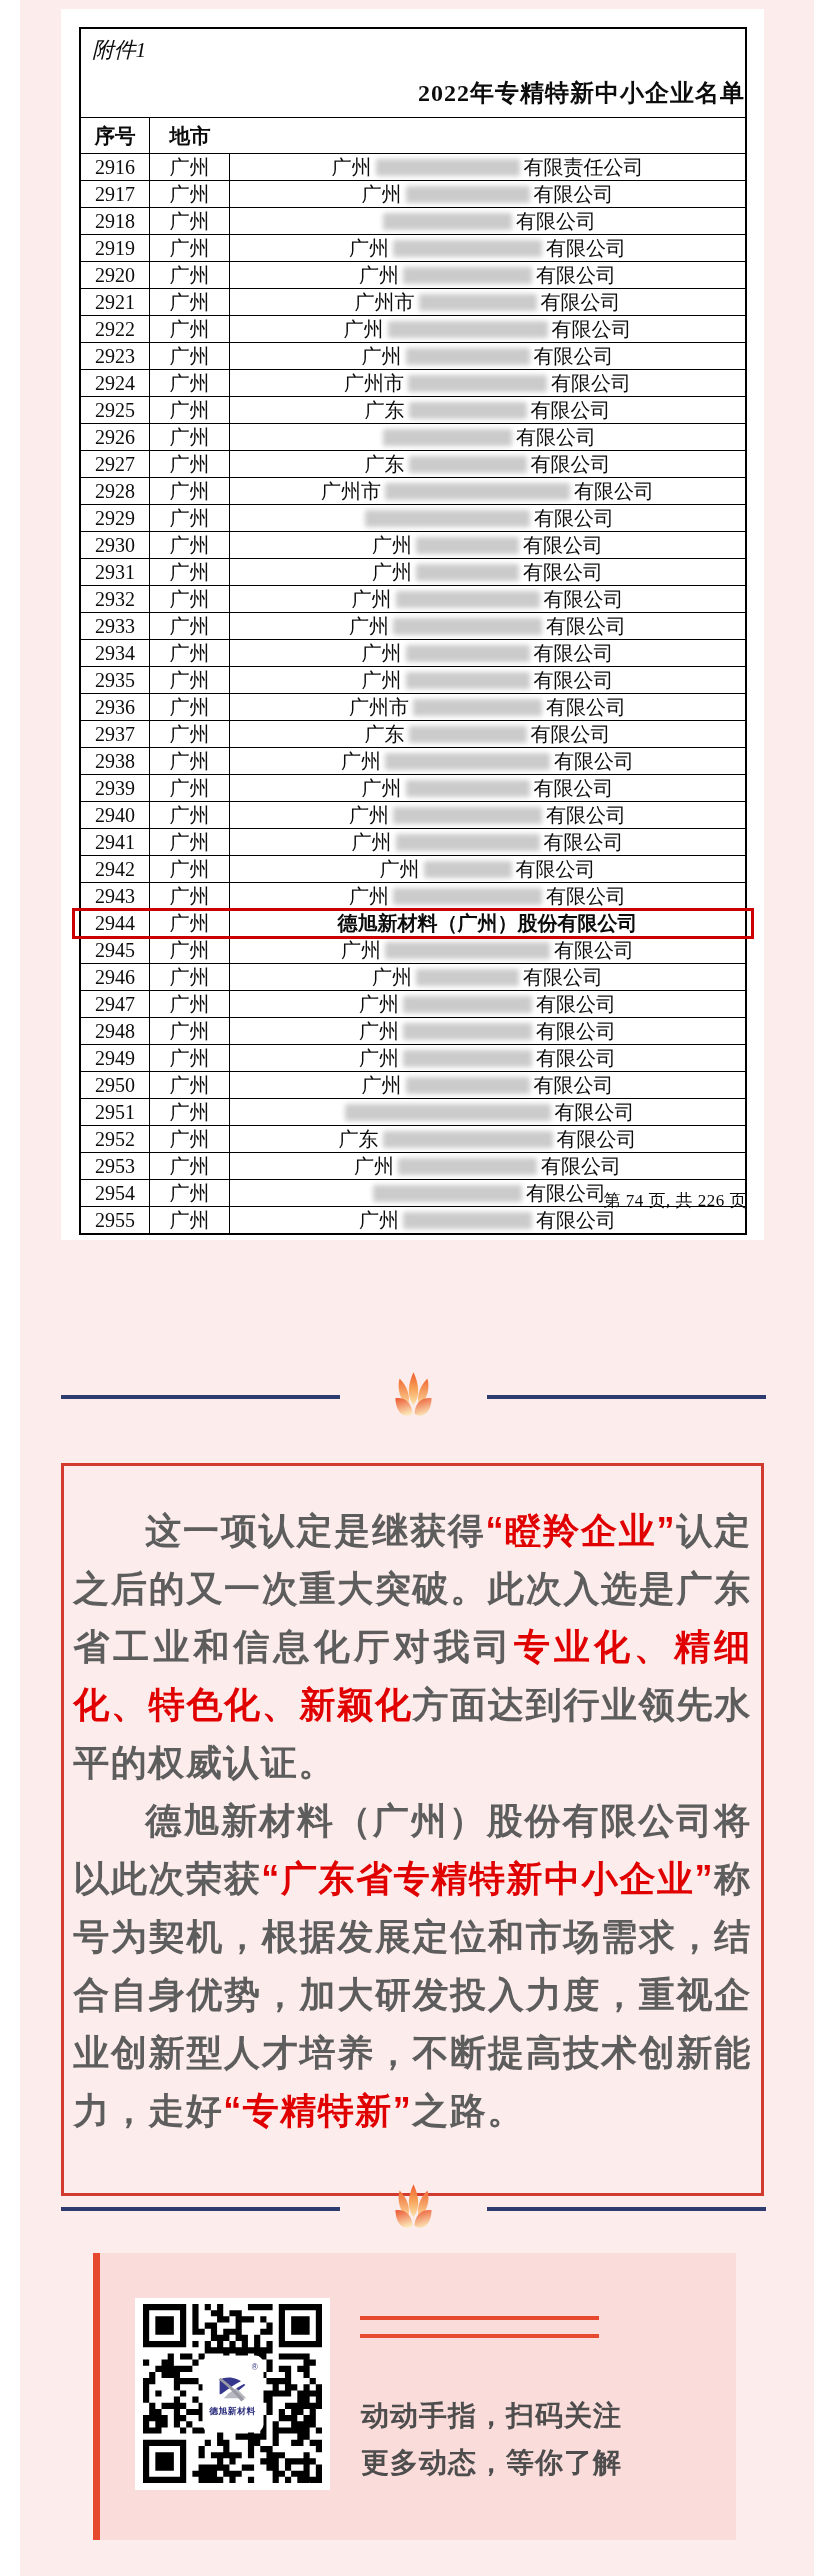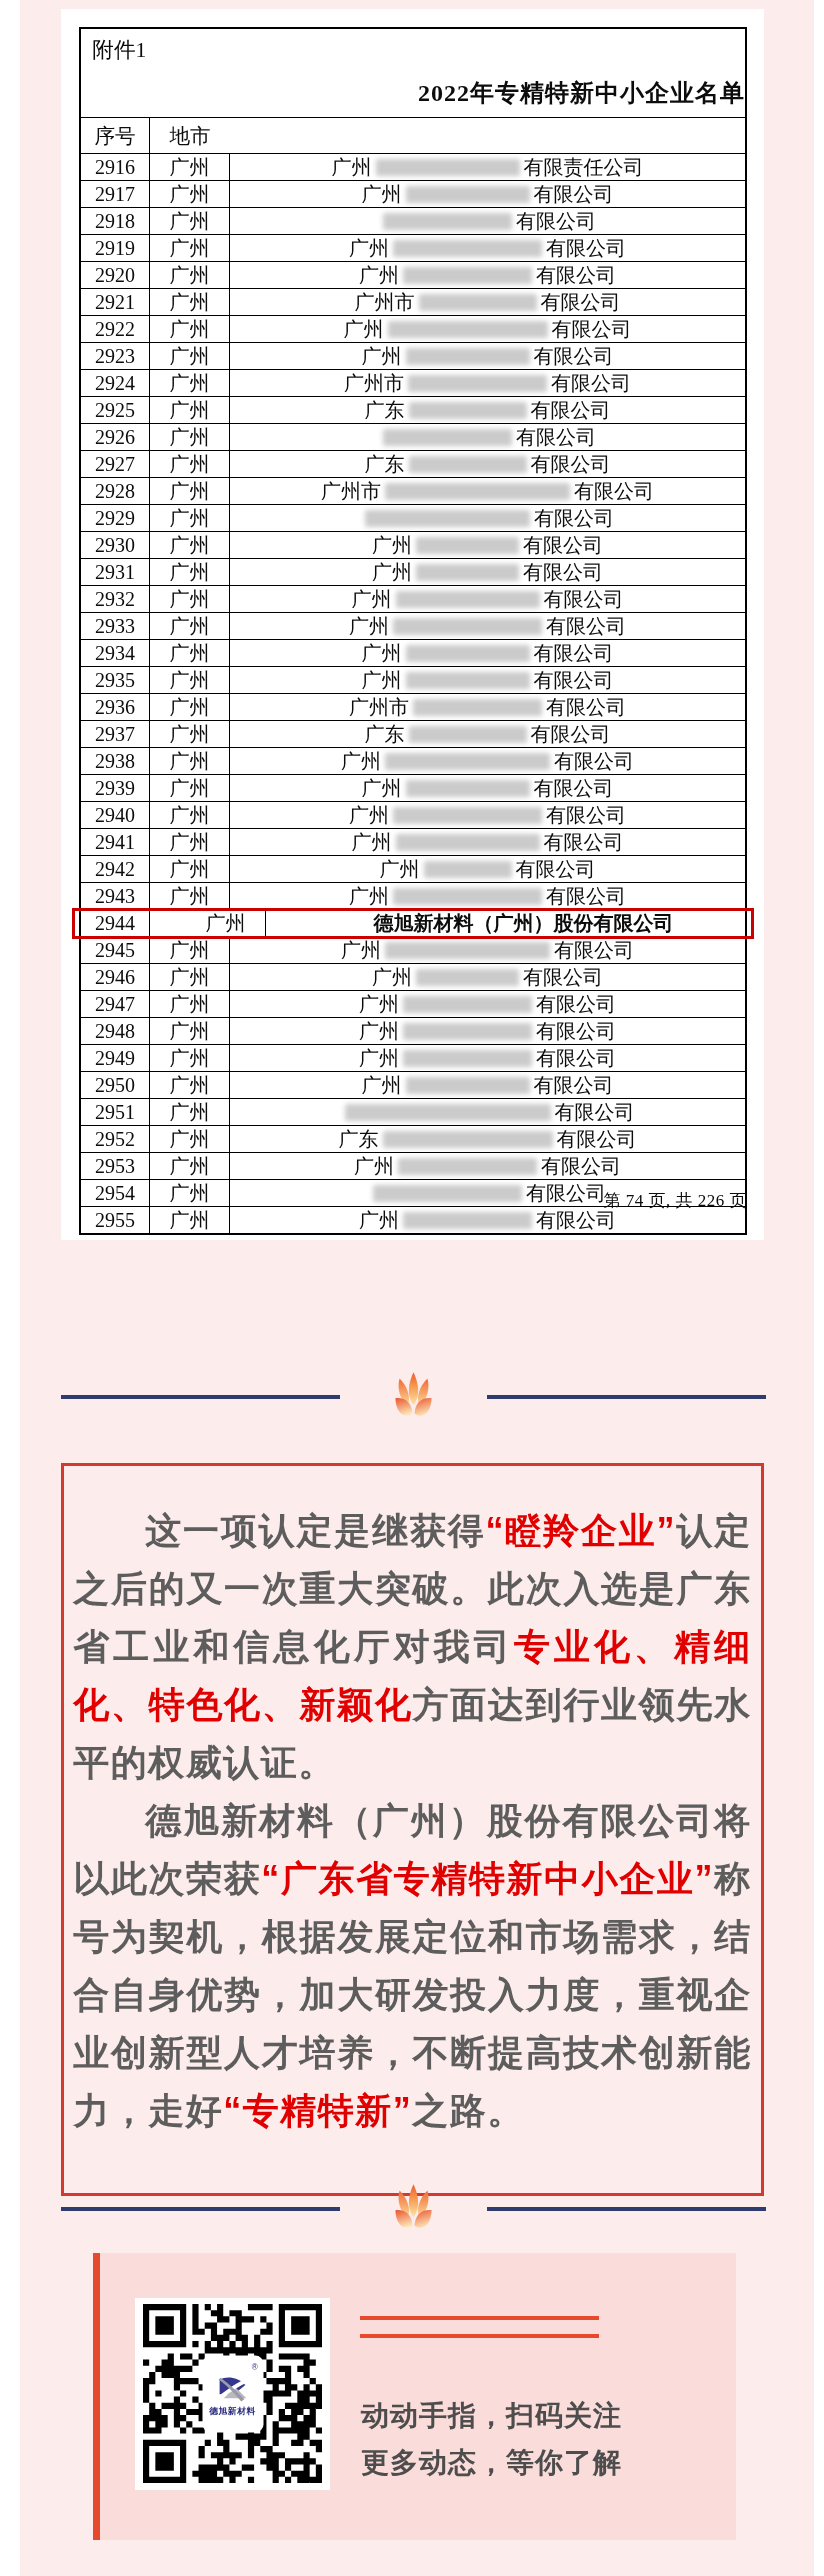--- a/index.html
+++ b/index.html
@@ -16,41 +16,41 @@
   .card{
     position:absolute;left:41px;top:9.3px;width:703px;height:1231px;
     background:#ffffff;
     font-family:"Liberation Serif","DejaVu Serif",serif;color:#0c0c0c;
   }
   .table-outer{
     position:absolute;left:18px;top:18px;width:668px;
     border:2.1px solid #000;box-sizing:border-box;background:#fff;
   }
   .caption-block{position:relative;height:88px;border-bottom:1.5px solid #000;}
-  .attachment{position:absolute;left:11.3px;top:6.2px;font-size:21.6px;}
+  .attachment{position:absolute;left:11.3px;top:6.2px;font-size:21.6px;font-style:italic;}
   .table-title{
     position:absolute;left:0;right:0;bottom:8.2px;text-align:right;
     font-size:24px;font-weight:600;letter-spacing:1px;
   }
   .thead,.trow{display:grid;grid-template-columns:69px 80px 1fr;}
-  .thead{height:35px;border-bottom:1.5px solid #000;font-weight:400;}
+  .thead{height:35px;border-bottom:1.5px solid #000;font-weight:700;}
   .thead .c{font-size:20.6px;}
   .trow{height:26px;border-bottom:1.5px solid #000;position:relative;}
   .trow:last-child{border-bottom:none;}
   .c{
     display:flex;align-items:center;justify-content:center;
     border-right:1.5px solid #000;box-sizing:border-box;overflow:hidden;
     font-size:20px;white-space:nowrap;
   }
   .c:last-child{border-right:none;}
   .blur{
     display:inline-block;height:17.5px;background:#cbcbcb;border-radius:1.5px;
     filter:blur(2.6px);margin:0 4.1px;flex:none;
   }
-  .row-hl{z-index:3;gap:36px;}
+  .row-hl{z-index:3;}
   .row-hl::after{
     content:"";position:absolute;left:-9.3px;right:-9.3px;top:-2.6px;bottom:-2.6px;
     border:3.6px solid #cb0000;pointer-events:none;
   }
   .row-hl .comp-name{font-weight:600;}
   .table-footer{
     position:absolute;left:18px;width:668px;top:1180px;text-align:right;
     font-size:17px;letter-spacing:0.5px;
   }
   

